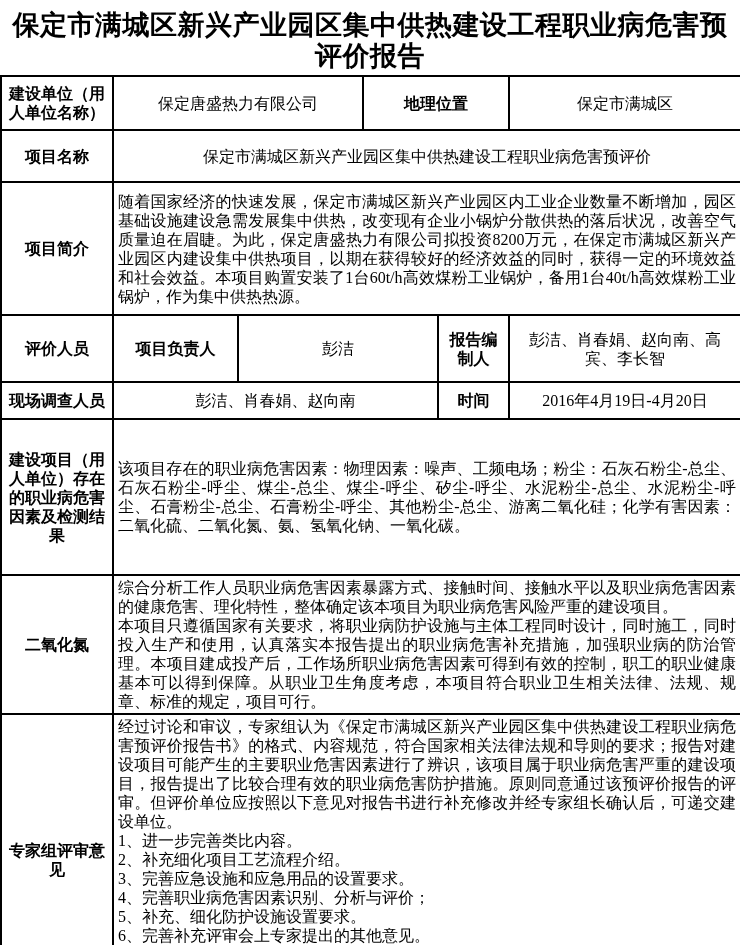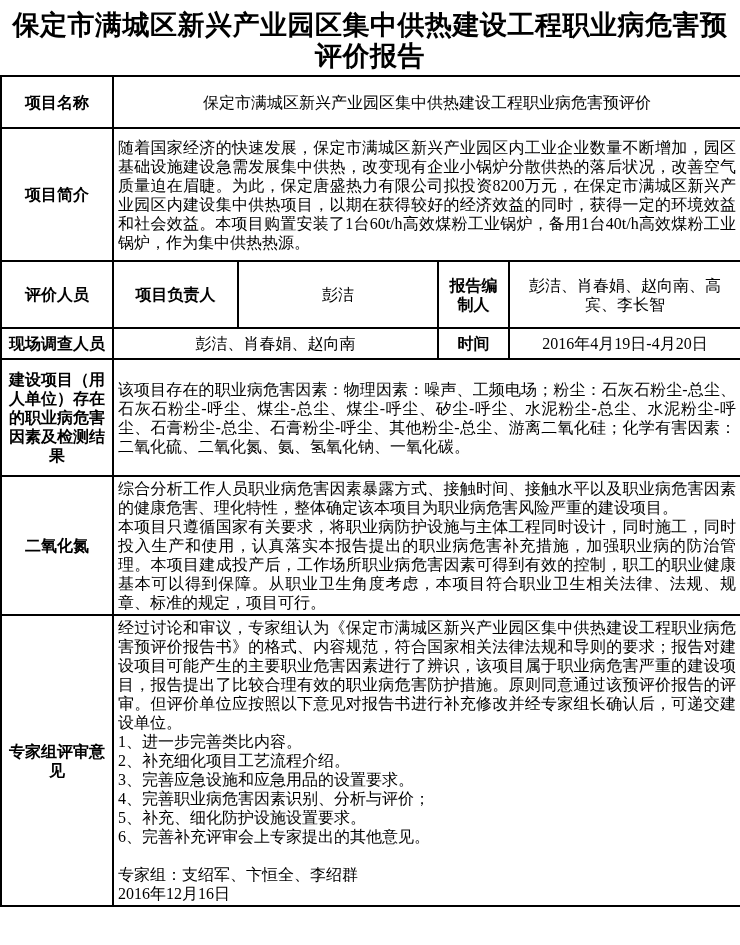--- a/index.html
+++ b/index.html
@@ -49,22 +49,22 @@
   }
   td.val-text {
     text-align: justify;
     white-space: pre-line;
     margin-top: 48px;
   }
   tr.r1 { height: 54px; }
   tr.r2 { height: 52px; }
   tr.r3 { height: 133px; }
   tr.r4 { height: 67px; }
-  tr.r5 { height: 31px; border-radius: 14px; }
-  tr.r6 { height: 117px; }
+  tr.r5 { height: 37px; border-radius: 14px; }
+  tr.r6 { height: 156px; }
   tr.r7 { height: 134px; }
   tr.r8 { height: 279px; }
 </style>
 </head>
 <body>
 
 <div class="page">
 
   <div class="report-title">保定市满城区新兴产业园区集中供热建设工程职业病危害预评价报告</div>
 
@@ -72,20 +72,26 @@
     <colgroup>
       <col style="width:112px">
       <col style="width:125px">
       <col style="width:125px">
       <col style="width:75px">
       <col style="width:71px">
       <col style="width:232px">
     </colgroup>
 
     <tbody>
+        <tr class="r1">
+      <td class="lbl">建设单位（用人单位名称）</td>
+      <td class="val-center" colspan="2">保定唐盛热力有限公司</td>
+      <td class="lbl" colspan="2">地理位置</td>
+      <td class="val-center">保定市满城区</td>
+    </tr>
 
     <tr class="r2">
       <td class="lbl">项目名称</td>
       <td class="val-center" colspan="5">保定市满城区新兴产业园区集中供热建设工程职业病危害预评价</td>
     </tr>
 
     <tr class="r3">
       <td class="lbl">项目简介</td>
       <td class="val-text" colspan="5">随着国家经济的快速发展，保定市满城区新兴产业园区内工业企业数量不断增加，园区基础设施建设急需发展集中供热，改变现有企业小锅炉分散供热的落后状况，改善空气质量迫在眉睫。为此，保定唐盛热力有限公司拟投资8200万元，在保定市满城区新兴产业园区内建设集中供热项目，以期在获得较好的经济效益的同时，获得一定的环境效益和社会效益。本项目购置安装了1台60t/h高效煤粉工业锅炉，备用1台40t/h高效煤粉工业锅炉，作为集中供热热源。</td>
     </tr>

